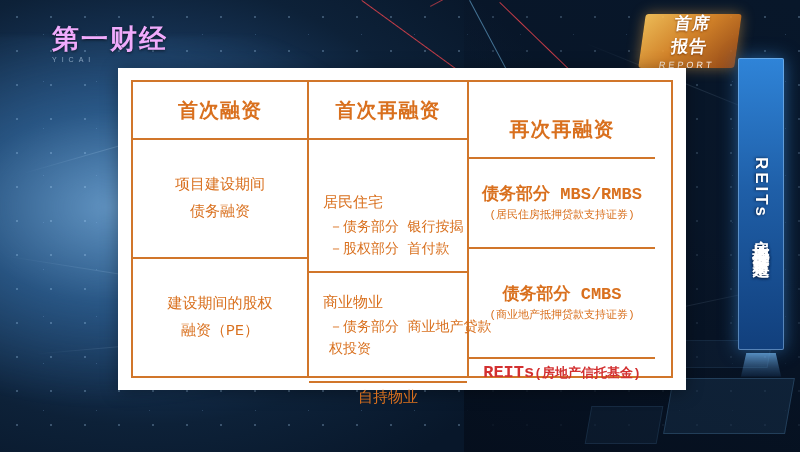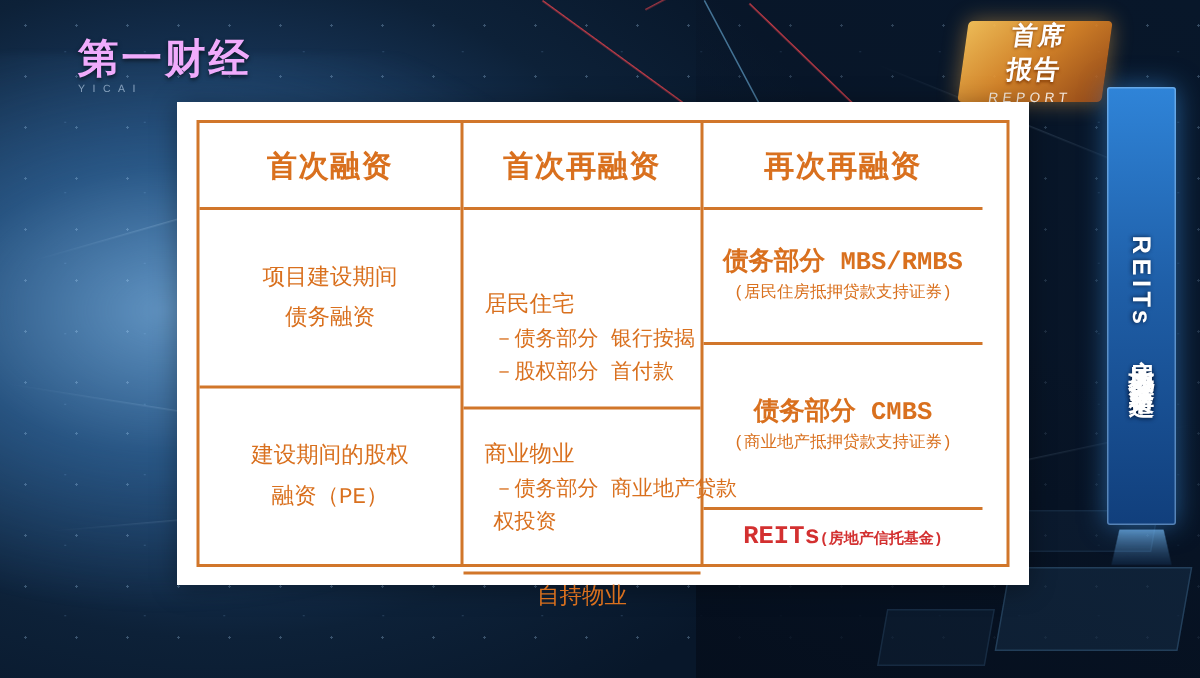--- a/index.html
+++ b/index.html
@@ -116,21 +116,21 @@
     box-sizing:border-box;
     display:flex;
     background:#fff;
   }
   .col{
     box-sizing:border-box;
     display:flex;flex-direction:column;font-family:Liberation Mono, monospace;
   }
   .col.c1{width:176px;border-right:2px solid #d1762a;}
   .col.c2{width:160px;border-right:2px solid #d1762a;}
-  .col.c3{width:186px;}
+  .col.c3{width:186px;margin-top:19px;}
 
   .hd{
     height:56px;flex:none;
     border-bottom:2px solid #d1762a;
     display:flex;align-items:center;justify-content:center;
     color:#d9701e;font-size:20px;font-weight:bold;letter-spacing:1px;
   }
   .cell{
     box-sizing:border-box;
     display:flex;flex-direction:column;align-items:center;justify-content:center;
@@ -152,21 +152,21 @@
   .c3 .cell.r2c{flex:0 0 110px;}
   .c3 .cell.r3c{flex:1 1 auto;}
 
   .ln{display:block;white-space:nowrap;}
   .t-title{font-size:15px;line-height:1.5;align-self:flex-start;margin-left:8px;}
   .t-item{font-size:14px;line-height:1.6;align-self:flex-start;margin-left:14px;}
   .t-big{font-size:17px;font-weight:bold;line-height:1.45;}
   .t-small{font-size:11px;line-height:1.4;}
   .t-mid{font-size:15px;line-height:1.6;}
   .t-reits{font-size:17px;font-weight:bold;color:#d33030;}
-  .t-reits .sub{font-size:10px;font-weight:bold;}
+  .t-reits .sub{font-size:13px;font-weight:bold;}
 
   
   .glow-block{position:absolute;background:rgba(90,170,240,.10);border:1px solid rgba(130,200,255,.18);}
   .gb1{right:10px;bottom:18px;width:120px;height:54px;transform:skewX(-10deg);}
   .gb2{right:140px;bottom:8px;width:70px;height:36px;transform:skewX(-10deg);opacity:.6;}
   .gb3{right:30px;bottom:84px;width:90px;height:26px;transform:skewX(-10deg);opacity:.5;}
 </style>
 </head>
 <body>
 

